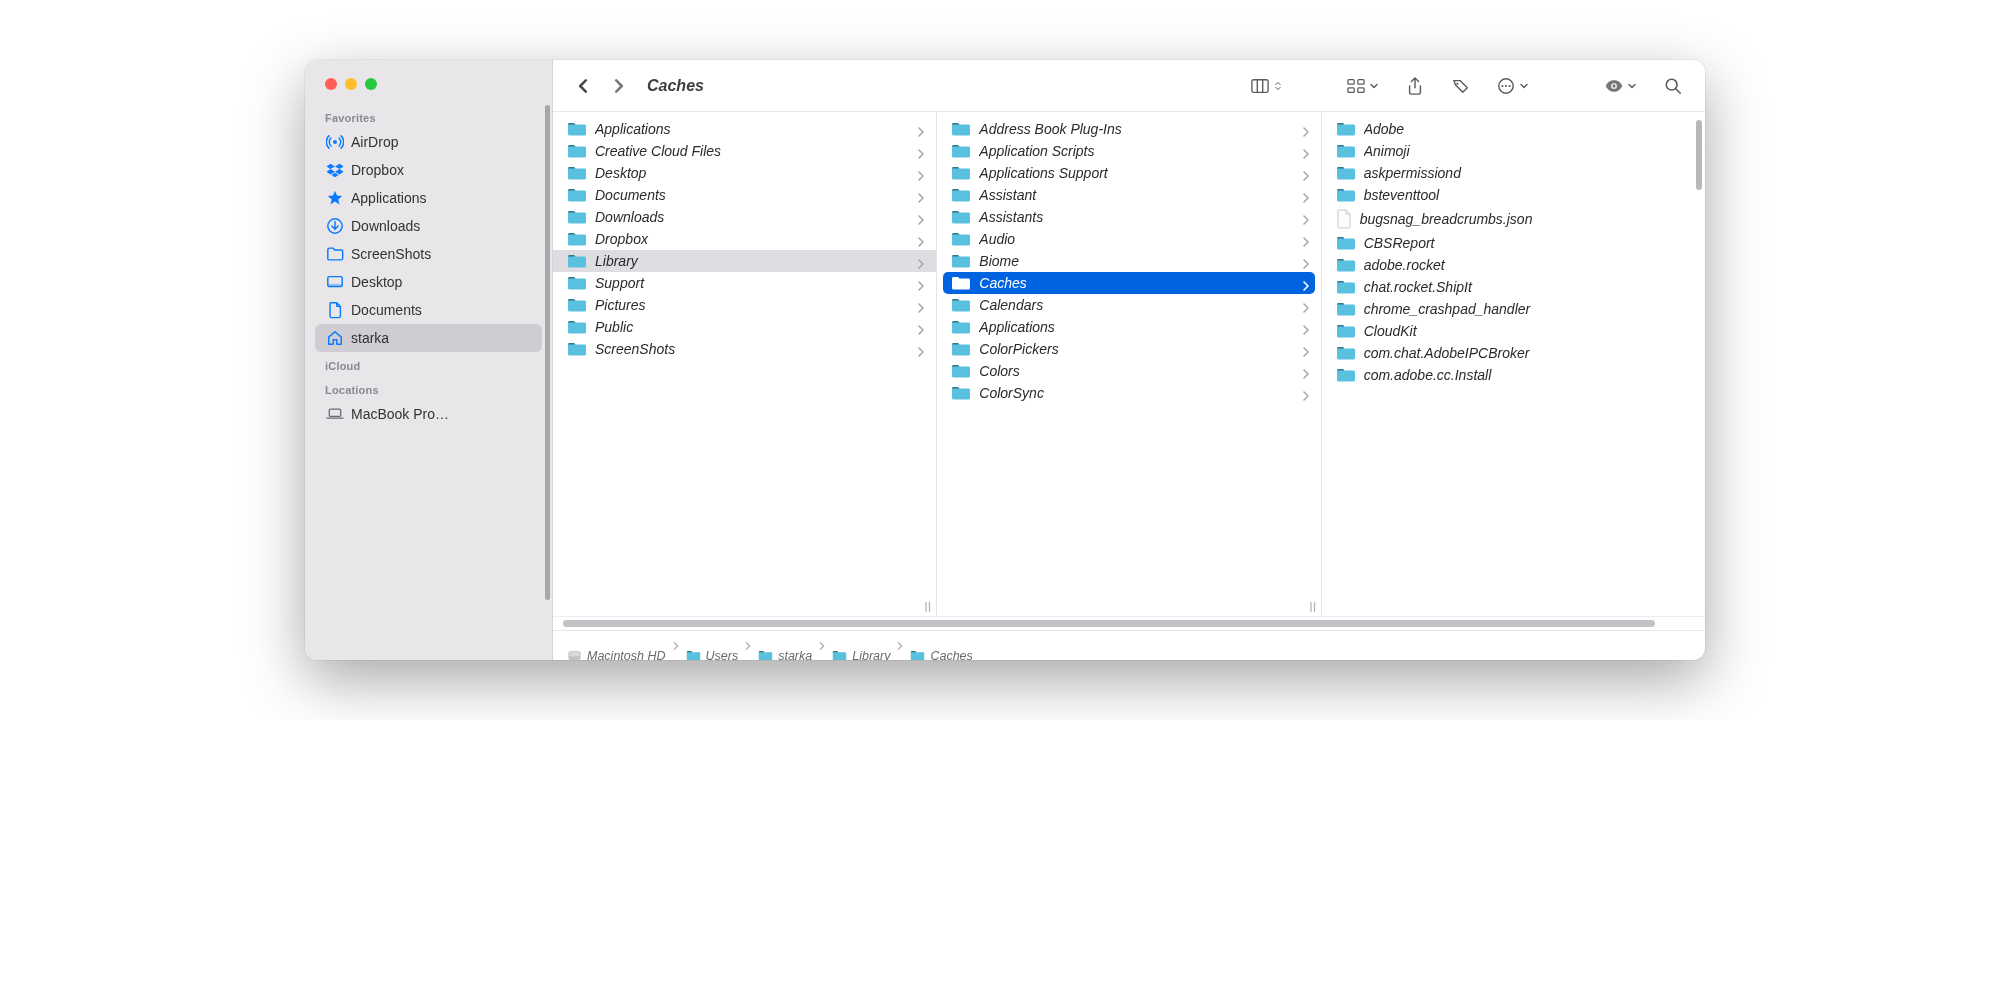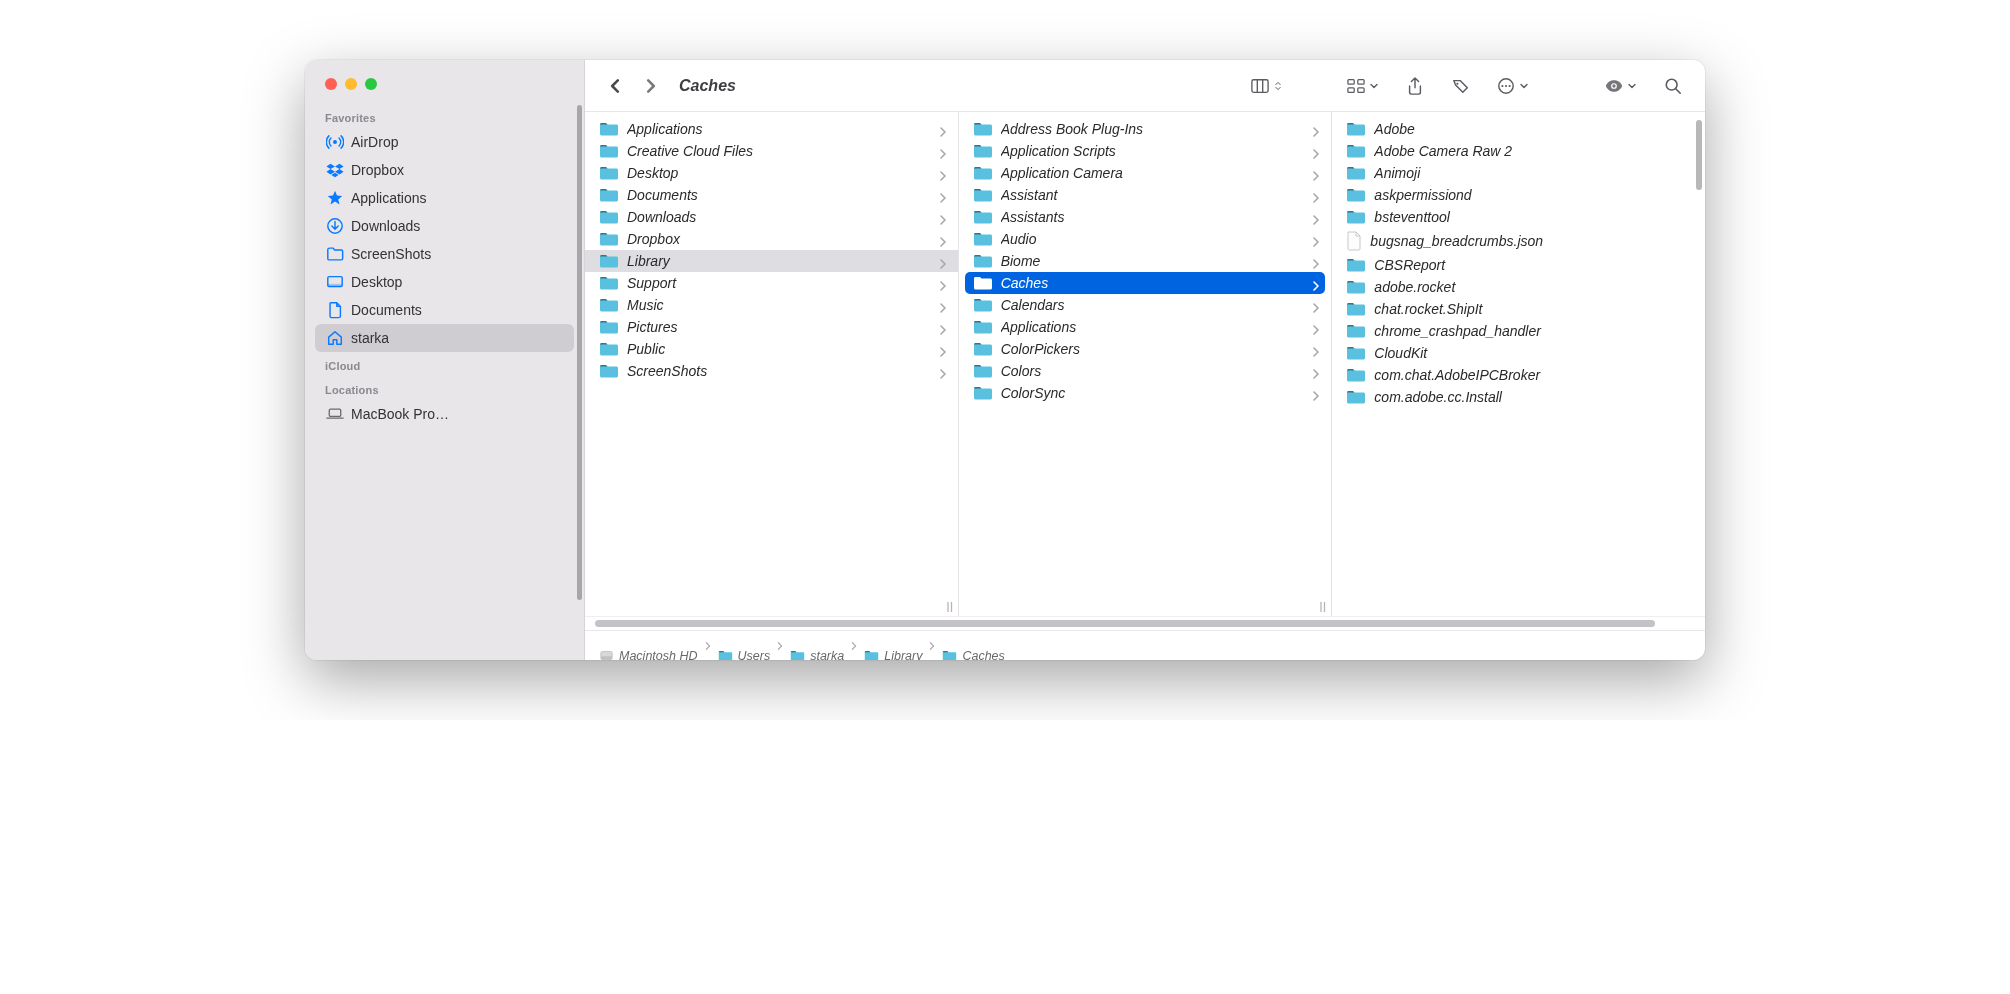--- a/index.html
+++ b/index.html
@@ -1,19 +1,19 @@
 <!DOCTYPE html>
 <html><head>
 <meta charset="utf-8">
 <style>
 * { margin: 0; padding: 0; box-sizing: border-box; font-family: -apple-system, BlinkMacSystemFont, "Segoe UI", Helvetica, Arial, sans-serif; }
 body { background: #fff; padding: 60px; }
 .window { width: 1400px; height: 600px; margin: 0 auto; border-radius: 12px; overflow: hidden; box-shadow: 0 20px 60px rgba(0,0,0,0.35), 0 0 0 1px rgba(0,0,0,0.05); display: flex; flex-direction: column; background: #fff; }
 .main-area { flex: 1; display: flex; min-height: 0; }
-.sidebar { width: 280px; background: #e9e6e9; display: flex; flex-direction: column; border-right: 1px solid #d6d4d6; position: relative; }
+.sidebar { width: 248px; background: #e9e6e9; display: flex; flex-direction: column; border-right: 1px solid #d6d4d6; position: relative; }
 .traffic-lights { display: flex; gap: 8px; padding: 18px 0 14px 20px; }
 .tl { width: 12px; height: 12px; border-radius: 50%; }
 .tl.red { background: #ff5f57; }
 .tl.yellow { background: #febc2e; }
 .tl.green { background: #28c840; }
 .sidebar-content { overflow-y: auto; flex: 1; padding: 0 10px 10px 10px; }
 .sb-section-header { font-size: 11px; font-weight: 600; letter-spacing: 0.2px; color: #8a8890; padding: 8px 10px 4px 10px; }
 .sb-item { display: flex; align-items: center; gap: 6px; padding: 4px 10px; border-radius: 6px; font-size: 14px; color: #333; cursor: default; }
 .sb-item.selected { background: #cfcdd2; }
 .sb-icon { width: 20px; height: 20px; display: flex; align-items: center; justify-content: center; color: #0a7aff; flex-shrink: 0; }
@@ -315,29 +315,20 @@
                 </svg>
                 <span class="name">Support</span>
                 <span class="chev-r"><svg viewBox="0 0 10 10">
                     <use href="#chev-right"></use>
                   </svg></span>
               </div>
               <div class="row">
                 <svg class="folder-icon" viewBox="0 0 20 16">
                   <use href="#folder-g"></use>
                 </svg>
-                <span class="name">Music</span>
-                <span class="chev-r"><svg viewBox="0 0 10 10">
-                    <use href="#chev-right"></use>
-                  </svg></span>
-              </div>
-              <div class="row">
-                <svg class="folder-icon" viewBox="0 0 20 16">
-                  <use href="#folder-g"></use>
-                </svg>
                 <span class="name">Pictures</span>
                 <span class="chev-r"><svg viewBox="0 0 10 10">
                     <use href="#chev-right"></use>
                   </svg></span>
               </div>
               <div class="row">
                 <svg class="folder-icon" viewBox="0 0 20 16">
                   <use href="#folder-g"></use>
                 </svg>
                 <span class="name">Public</span>
@@ -379,21 +370,21 @@
                 </svg>
                 <span class="name">Application Scripts</span>
                 <span class="chev-r"><svg viewBox="0 0 10 10">
                     <use href="#chev-right"></use>
                   </svg></span>
               </div>
               <div class="row">
                 <svg class="folder-icon" viewBox="0 0 20 16">
                   <use href="#folder-g"></use>
                 </svg>
-                <span class="name">Application Camera</span>
+                <span class="name">Applications Support</span>
                 <span class="chev-r"><svg viewBox="0 0 10 10">
                     <use href="#chev-right"></use>
                   </svg></span>
               </div>
               <div class="row">
                 <svg class="folder-icon" viewBox="0 0 20 16">
                   <use href="#folder-g"></use>
                 </svg>
                 <span class="name">Assistant</span>
                 <span class="chev-r"><svg viewBox="0 0 10 10">
@@ -489,26 +480,20 @@
               </svg>
             </div>
           </div>
           <div class="col">
             <div class="col-inner">
               <div class="row">
                 <svg class="folder-icon" viewBox="0 0 20 16">
                   <use href="#folder-g"></use>
                 </svg>
                 <span class="name">Adobe</span>
-              </div>
-              <div class="row">
-                <svg class="folder-icon" viewBox="0 0 20 16">
-                  <use href="#folder-g"></use>
-                </svg>
-                <span class="name">Adobe Camera Raw 2</span>
               </div>
               <div class="row">
                 <svg class="folder-icon" viewBox="0 0 20 16">
                   <use href="#folder-g"></use>
                 </svg>
                 <span class="name">Animoji</span>
               </div>
               <div class="row">
                 <svg class="folder-icon" viewBox="0 0 20 16">
                   <use href="#folder-g"></use>

